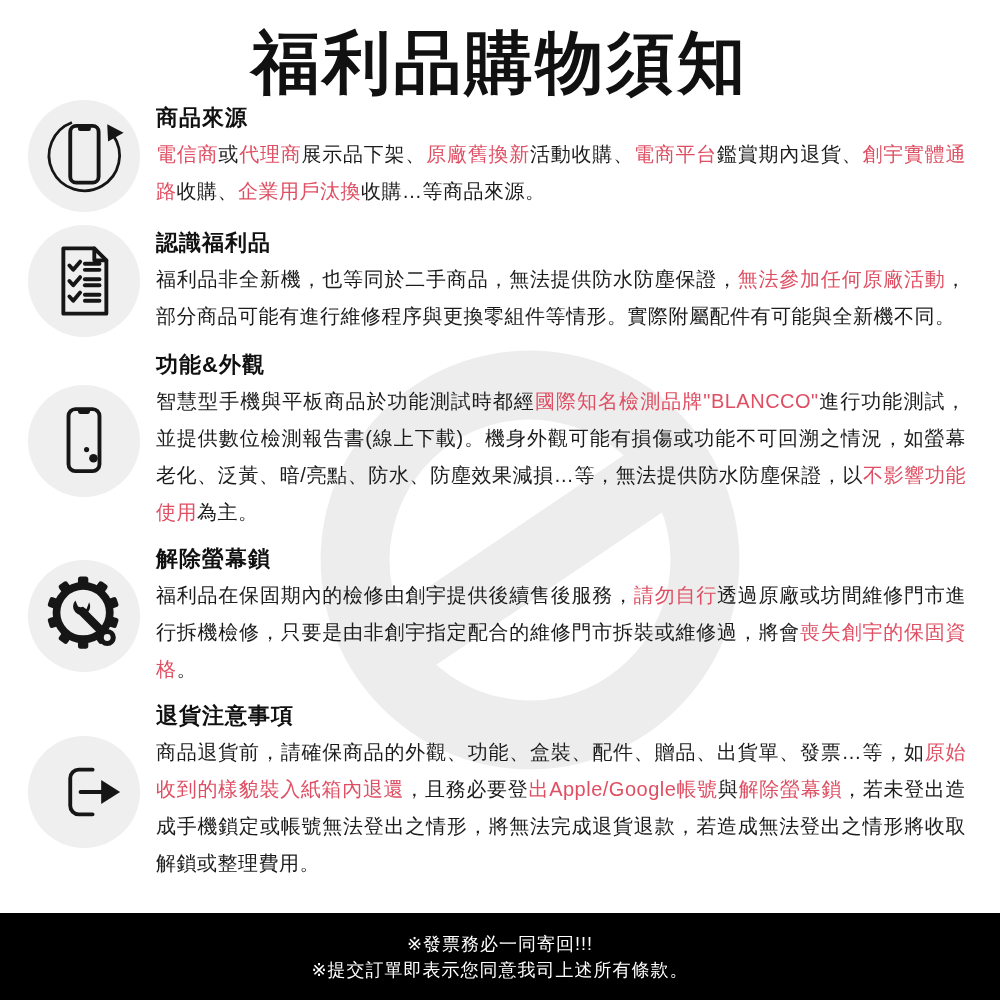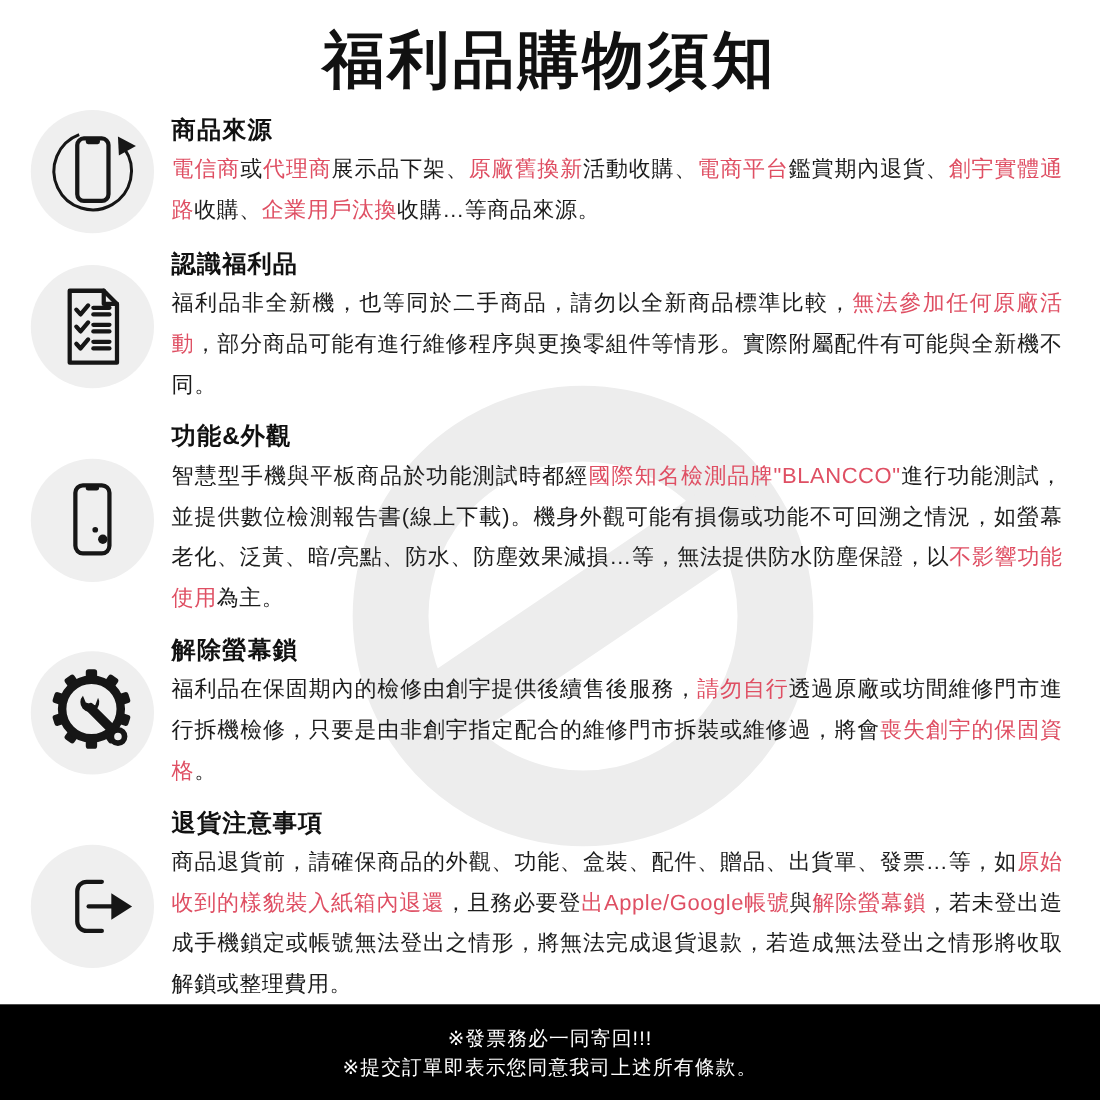--- a/index.html
+++ b/index.html
@@ -8,21 +8,21 @@
     background:#ffffff;color:var(--text,#1c1c1c);
     font-family:"Liberation Sans","DejaVu Sans",sans-serif;
   }
   .watermark{
     position:absolute;left:265px;top:295px;z-index:0;
     transform:rotate(-34deg);opacity:1;pointer-events:none;
   }
   .page{position:relative;z-index:1;}
   h1.title{
     margin:0;padding-top:18px;height:76px;
-    text-align:center;font-size:56px;font-weight:bold;letter-spacing:3px;
+    text-align:center;font-size:68px;font-weight:bold;letter-spacing:3px;
     color:#111;
   }
   .sections{padding:6px 34px 0 28px;}
   .row{display:flex;align-items:center;margin-bottom:13px;}
   .circle{
     flex:none;width:112px;height:112px;border-radius:50%;
     background:var(--icon_bg,#efefef);
     display:flex;align-items:center;justify-content:center;
     margin-right:16px;
   }
@@ -80,21 +80,21 @@
           <path class="ic" d="M33 50 l4.5 5 l8 -9.5"></path>
           <line class="ic" x1="51" y1="48" x2="68" y2="48"></line>
           <line class="ic" x1="51" y1="55" x2="68" y2="55"></line>
           <path class="ic" d="M33 68 l4.5 5 l8 -9.5"></path>
           <line class="ic" x1="51" y1="66" x2="68" y2="66"></line>
           <line class="ic" x1="51" y1="73" x2="68" y2="73"></line>
         </svg>
       </div>
       <div class="txt">
         <h2>認識福利品</h2>
-        <p><span>福利品非全新機，也等同於二手商品，請勿以全新商品標準比較，</span><span class="red">無法參加任何原廠活動</span><span>，部分商品可能有進行維修程序與更換零組件等情形。實際附屬配件有可能與全新機不同。</span></p>
+        <p><span>福利品非全新機，也等同於二手商品，無法提供防水防塵保證，</span><span class="red">無法參加任何原廠活動</span><span>，部分商品可能有進行維修程序與更換零組件等情形。實際附屬配件有可能與全新機不同。</span></p>
       </div>
     </section>
 
     <section class="row">
       <div class="circle">
         <svg viewBox="0 0 100 100">
           <rect class="ic" x="32" y="13" width="36" height="72" rx="8"></rect>
           <rect class="icf" x="43" y="13" width="14" height="5.5" rx="2.5"></rect>
           <circle class="icf" cx="53" cy="60" r="3"></circle>
           <circle class="icf" cx="61" cy="70" r="5"></circle>

